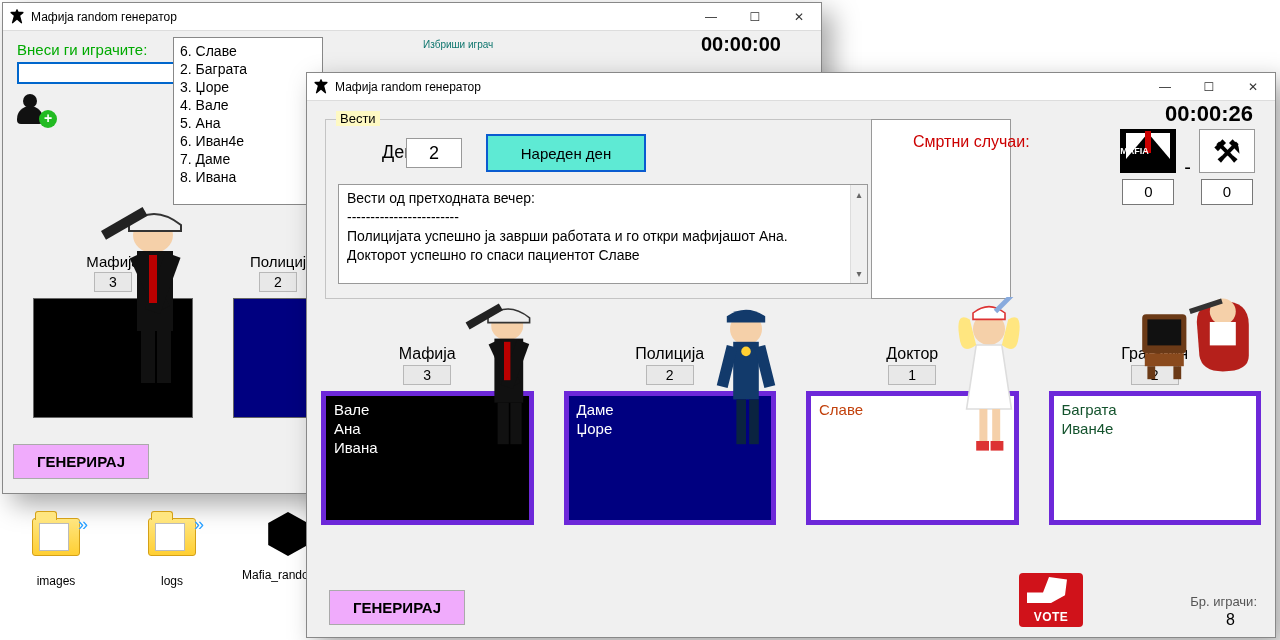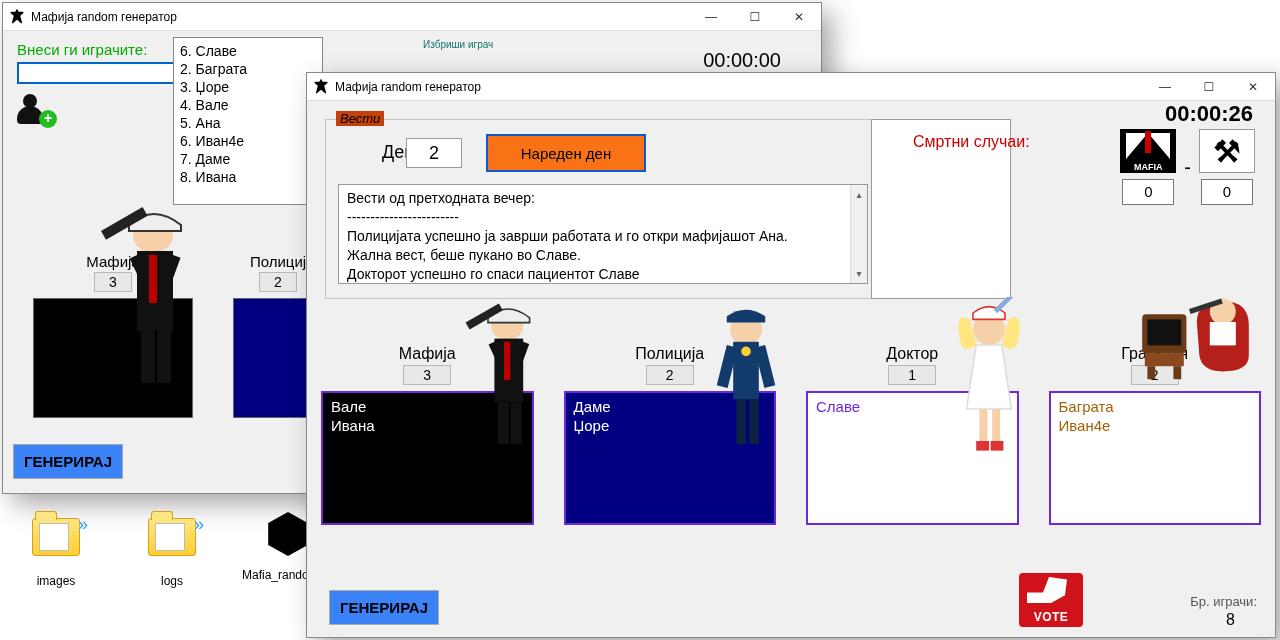--- a/index.html
+++ b/index.html
@@ -18,92 +18,92 @@
   #bg .client { padding: 10px 14px; position: relative; height: calc(100% - 28px); }
   .entry-label { color: #0a0; font-size: 15px; }
   .entry-input { width: 158px; height: 22px; border: 2px solid #06c; margin-top: 4px; background: #fff; }
   .addicon { margin-top: 10px; position: relative; width: 38px; height: 32px; }
   .addicon .head { position: absolute; left: 6px; top: 0; width: 14px; height: 14px; background: #111; border-radius: 50%; }
   .addicon .body { position: absolute; left: 0; top: 12px; width: 26px; height: 18px; background: #111; border-radius: 13px 13px 4px 4px; }
   .addicon .plus { position: absolute; right: -2px; bottom: -2px; width: 18px; height: 18px; background: #2b2; border-radius: 50%; color: #fff; font-weight: bold; font-size: 14px; text-align: center; line-height: 17px; }
 
   .playerlist { position: absolute; left: 170px; top: 6px; width: 150px; height: 168px; background: #fff; border: 1px solid #888; padding: 4px 6px; font-size: 14px; line-height: 18px; }
   .del-label { position: absolute; left: 420px; top: 8px; color: #0f766e; font-size: 10px; }
-  .bg-timer { position: absolute; right: 40px; top: 2px; font-size: 20px; font-weight: 400; margin-top: 16px; }
+  .bg-timer { position: absolute; right: 40px; top: 2px; font-size: 20px; font-weight: 700; }
 
   .rolecol { position: absolute; text-align: center; }
   .rolecol .name { font-size: 15px; margin-bottom: 2px; }
   .rolecol .count { display: inline-block; min-width: 38px; padding: 1px 6px; background: #e8e8e8; border: 1px solid #b8b8b8; font-size: 14px; }
   .rolebox { margin-top: 6px; border: 1px solid #666; }
   .blackbox { background: #000; }
   .bluebox { background: #000080; }
   .whitebox { background: #fff; }
 
-  .genbtn { padding: 8px 10px; font-size: 15px; font-weight: 700; background: #3b82f6; border: 1px solid #aaa; }
+  .genbtn { padding: 8px 23px; font-size: 15px; font-weight: 700; background: #f0abfc; border: 1px solid #aaa; }
   #bg .genbtn { position: absolute; left: 10px; bottom: 14px; }
 
   
   .desktop { position: absolute; left: 2px; top: 500px; display: flex; gap: 24px; padding: 6px 8px; }
   .dicon { width: 92px; text-align: center; font-size: 12px; }
   .dicon .pic { width: 56px; height: 54px; margin: 0 auto 2px; position: relative; }
   .folder { background: linear-gradient(#ffe680,#ffcf33); border: 1px solid #d4a017; border-radius: 3px; width: 48px; height: 38px; margin: 12px auto 0; position: relative; }
   .folder::before { content: ""; position: absolute; top: -8px; left: 2px; width: 20px; height: 8px; background: #ffe680; border: 1px solid #d4a017; border-bottom: none; border-radius: 3px 3px 0 0; }
   .sheet { position: absolute; left: 6px; top: 4px; width: 30px; height: 28px; background: #fff; border: 1px solid #bbb; }
   .exe { width: 44px; height: 44px; margin: 6px auto 0; background: #000; clip-path: polygon(50% 0, 95% 25%, 95% 75%, 50% 100%, 5% 75%, 5% 25%); }
   .arrows { position: absolute; right: -4px; top: -4px; font-size: 18px; color: #2aa0ff; text-shadow: 0 0 2px #fff; }
 
   
   #fg { left: 306px; top: 72px; width: 970px; height: 566px; }
   #fg .client { position: relative; height: calc(100% - 28px); padding: 8px 12px; }
 
   .group { position: absolute; border: 1px solid #c4c4c4; background: #f0f0f0; }
-  .group > legend { position: absolute; top: -9px; left: 10px; background: #c2410c; padding: 0 4px; font-size: 13px; font-style: italic; }
+  .group > legend { position: absolute; top: -9px; left: 10px; background: #fef9c3; padding: 0 4px; font-size: 13px; }
   #news-group { left: 18px; top: 18px; width: 556px; height: 180px; }
   .den-label { position: absolute; left: 20px; top: 22px; font-size: 18px; margin-left: 36px; }
   .den-val { position: absolute; left: 80px; top: 18px; width: 56px; height: 30px; border: 1px solid #999; text-align: center; font-size: 18px; line-height: 28px; background: #fff; }
-  .nextday { position: absolute; left: 160px; top: 14px; width: 160px; height: 38px; border: 2px solid #0a5bd0; background: #f97316; font-size: 15px; }
+  .nextday { position: absolute; left: 160px; top: 14px; width: 160px; height: 38px; border: 2px solid #0a5bd0; background: #5eead4; font-size: 15px; }
   .news-text { position: absolute; left: 12px; top: 64px; right: 12px; height: 100px; background: #fff; border: 1px solid #999; padding: 4px 20px 4px 8px; font-size: 14px; line-height: 19px; overflow: hidden; }
   .news-text .scroll { position: absolute; right: 0; top: 0; bottom: 0; width: 17px; background: #f0f0f0; border-left: 1px solid #ddd; }
   .news-text .scroll::before { content: "▴"; position: absolute; top: 0; left: 0; right: 0; text-align: center; font-size: 10px; color: #666; }
   .news-text .scroll::after { content: "▾"; position: absolute; bottom: 0; left: 0; right: 0; text-align: center; font-size: 10px; color: #666; }
 
   .deaths-label { position: absolute; left: 606px; top: 32px; color: #c00; font-size: 16px; }
   .deaths-box { position: absolute; left: 564px; top: 18px; width: 140px; height: 180px; background: #fff; border: 1px solid #999; }
 
   .fg-timer { position: absolute; right: 22px; top: 0px; font-size: 22px; font-weight: 700; }
   .scorebar { position: absolute; right: 20px; top: 28px; display: flex; align-items: center; gap: 6px; }
   .tile { width: 56px; height: 44px; background: #000; display: flex; align-items: center; justify-content: center; color: #fff; font-size: 9px; font-weight: bold; position: relative; }
   .tile.white { background: #fff; border: 1px solid #999; }
   .scnum { width: 52px; height: 26px; border: 1px solid #777; text-align: center; line-height: 24px; font-size: 15px; background: #fff; }
   .dash { font-size: 20px; padding: 0 2px; }
 
   .roles { position: absolute; left: 14px; top: 244px; right: 14px; display: flex; gap: 30px; }
   .role { flex: 1; position: relative; }
   .role .hdr { text-align: center; font-size: 16px; }
   .role .cnt { display: block; margin: 2px auto 6px; width: 48px; text-align: center; background: #e8e8e8; border: 1px solid #b8b8b8; padding: 1px 0; font-size: 14px; }
-  .role .box { height: 134px; border: 2px solid #6d28d9; padding: 4px 8px; font-size: 15px; line-height: 19px; color: #061; }
+  .role .box { height: 134px; border: 5px solid #6d28d9; padding: 4px 8px; font-size: 15px; line-height: 19px; color: #061; }
   .role .box.dark { color: #fff; }
   .role .figure { position: absolute; right: -20px; top: -48px; width: 100px; height: 160px; pointer-events: none; }
 
   .vote { position: absolute; right: 192px; bottom: 10px; width: 64px; height: 54px; background: #d0121a; border-radius: 4px; color: #fff; font-weight: 800; font-size: 12px; display: flex; align-items: flex-end; justify-content: center; padding-bottom: 3px; letter-spacing: .5px; position: absolute; }
   .vote .hand { position: absolute; top: 4px; left: 8px; width: 40px; height: 26px; background: #fff; clip-path: polygon(0 60%, 40% 60%, 55% 0, 100% 10%, 95% 70%, 60% 100%, 0 100%); }
 
   .pcount-l { position: absolute; right: 18px; bottom: 28px; font-size: 13px; color: #555; }
   .pcount-v { position: absolute; right: 40px; bottom: 8px; font-size: 16px; }
   #fg .genbtn { position: absolute; left: 22px; bottom: 12px; }
 
   
   .fig svg { width: 100%; height: 100%; }
 
   
   .suit { position: absolute; inset: 4px 6px 14px; }
   .suit::before { content: ""; position: absolute; left: 0; top: 0; border-left: 22px solid #fff; border-bottom: 26px solid transparent; }
   .suit::after { content: ""; position: absolute; right: 0; top: 0; border-right: 22px solid #fff; border-bottom: 26px solid transparent; }
   .tie { position: absolute; left: 50%; top: 2px; width: 6px; height: 22px; margin-left: -3px; background: #c00; }
-  .mafia-word { position: absolute; bottom: 1px; left: 0; right: 0; text-align: center; }
+  .mafia-word { position: absolute; bottom: 17px; left: 0; right: 0; }
   .gavel { font-size: 30px; color: #000; }
 </style>
 </head>
 <body>
 
 <div id="bg" class="win">
   <div class="titlebar">
     <div class="appicon"></div>
     <div class="title">Мафија random генератор</div>
     <div class="winbtns">
@@ -210,21 +210,20 @@
 
     <div id="news-group" class="group">
       <legend>Вести</legend>
       <div class="den-label">Ден:</div>
       <div class="den-val">2</div>
       <button class="nextday">Нареден ден</button>
       <div class="news-text">
         <div>Вести од претходната вечер:</div>
         <div>------------------------</div>
         <div>Полицијата успешно ја заврши работата и го откри мафијашот Ана.</div>
-        <div>Жална вест, беше пукано во Славе.</div>
         <div>Докторот успешно го спаси пациентот Славе</div>
         <div class="scroll"></div>
       </div>
     </div>
 
     <div class="deaths-box"></div>
     <div class="deaths-label">Смртни случаи:</div>
 
     <div class="fg-timer">00:00:26</div>
     <div class="scorebar">
@@ -244,20 +243,21 @@
         <div class="scnum">0</div>
       </div>
     </div>
 
     <div class="roles">
       <div class="role">
         <div class="hdr">Мафија</div>
         <div class="cnt">3</div>
         <div class="box dark blackbox">
           <div>Вале</div>
+          <div>Ана</div>
           <div>Ивана</div>
         </div>
         <div class="figure fig">
           <svg viewBox="0 0 60 100">
               <ellipse cx="32" cy="18" rx="10" ry="9" fill="#f5d0a9"></ellipse>
               <path d="M20 13 Q32 2 46 13 L46 16 L20 16 Z" fill="#eee" stroke="#333"></path>
               <rect x="24" y="26" width="18" height="40" fill="#111"></rect>
               <rect x="20" y="28" width="8" height="30" fill="#111" transform="rotate(-25 24 28)"></rect>
               <rect x="38" y="28" width="8" height="30" fill="#111" transform="rotate(20 42 28)"></rect>
               <rect x="6" y="16" width="24" height="5" fill="#222" transform="rotate(-30 6 16)"></rect>
@@ -283,21 +283,21 @@
               <rect x="35" y="30" width="7" height="26" fill="#123a6b" transform="rotate(-14 42 30)"></rect>
               <rect x="24" y="64" width="6" height="28" fill="#0a2340"></rect>
               <rect x="32" y="64" width="6" height="28" fill="#0a2340"></rect>
               <circle cx="30" cy="34" r="3" fill="#ffcf33"></circle>
             </svg>
         </div>
       </div>
       <div class="role">
         <div class="hdr">Доктор</div>
         <div class="cnt">1</div>
-        <div class="box whitebox" style="color:#6d28d9">
+        <div class="box whitebox" style="color:#c2410c">
           <div>Славе</div>
         </div>
         <div class="figure fig">
           <svg viewBox="0 0 60 100">
               <ellipse cx="30" cy="20" rx="10" ry="10" fill="#f5d0a9"></ellipse>
               <path d="M20 10 Q30 2 40 10 L40 14 L20 14Z" fill="#fff" stroke="#d33"></path>
               <path d="M22 30 L38 30 L44 70 L16 70 Z" fill="#fff" stroke="#ddd"></path>
               <rect x="33" y="8" width="22" height="3" fill="#8ad" transform="rotate(-45 33 8)"></rect>
               <circle cx="52" cy="-8" r="0"></circle>
               <path d="M18 14 Q8 8 12 28 Q14 36 22 30" fill="#ffe680"></path>
@@ -305,21 +305,21 @@
               <rect x="24" y="70" width="5" height="22" fill="#f5d0a9"></rect>
               <rect x="32" y="70" width="5" height="22" fill="#f5d0a9"></rect>
               <rect x="22" y="90" width="8" height="6" fill="#d33"></rect>
               <rect x="31" y="90" width="8" height="6" fill="#d33"></rect>
             </svg>
         </div>
       </div>
       <div class="role">
         <div class="hdr">Граѓанин</div>
         <div class="cnt">2</div>
-        <div class="box whitebox" style="color:#a16207">
+        <div class="box whitebox" style="color:#14532d">
           <div>Баграта</div>
           <div>Иван4е</div>
         </div>
         <div class="figure fig" style="top:-70px;right:-6px;width:130px;height:120px;">
           <svg viewBox="0 0 100 80">
               <rect x="4" y="24" width="34" height="30" rx="3" fill="#6b3a17"></rect>
               <rect x="8" y="28" width="26" height="20" fill="#111"></rect>
               <rect x="6" y="54" width="30" height="10" fill="#8a4a1d"></rect>
               <rect x="8" y="64" width="6" height="10" fill="#6b3a17"></rect>
               <rect x="28" y="64" width="6" height="10" fill="#6b3a17"></rect>

